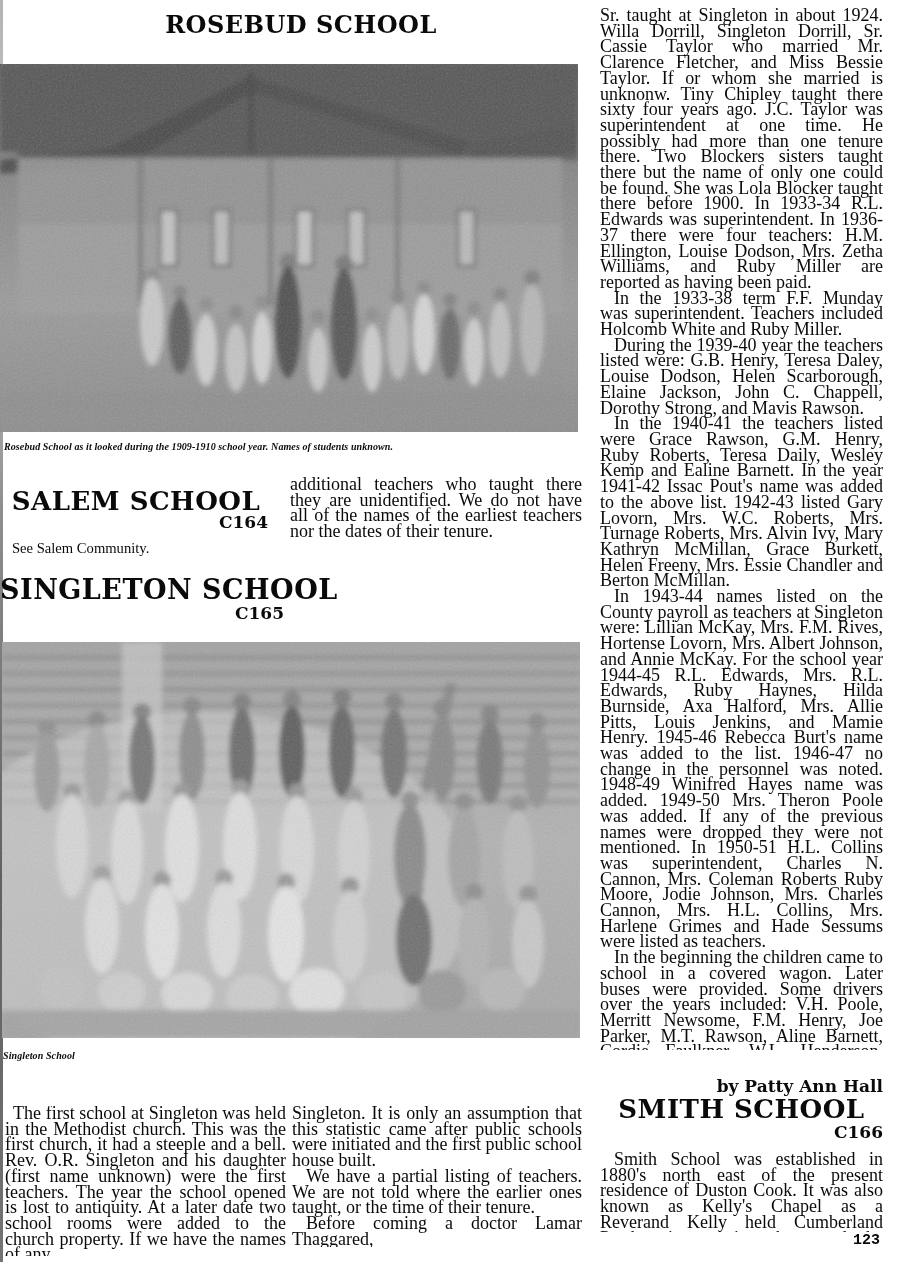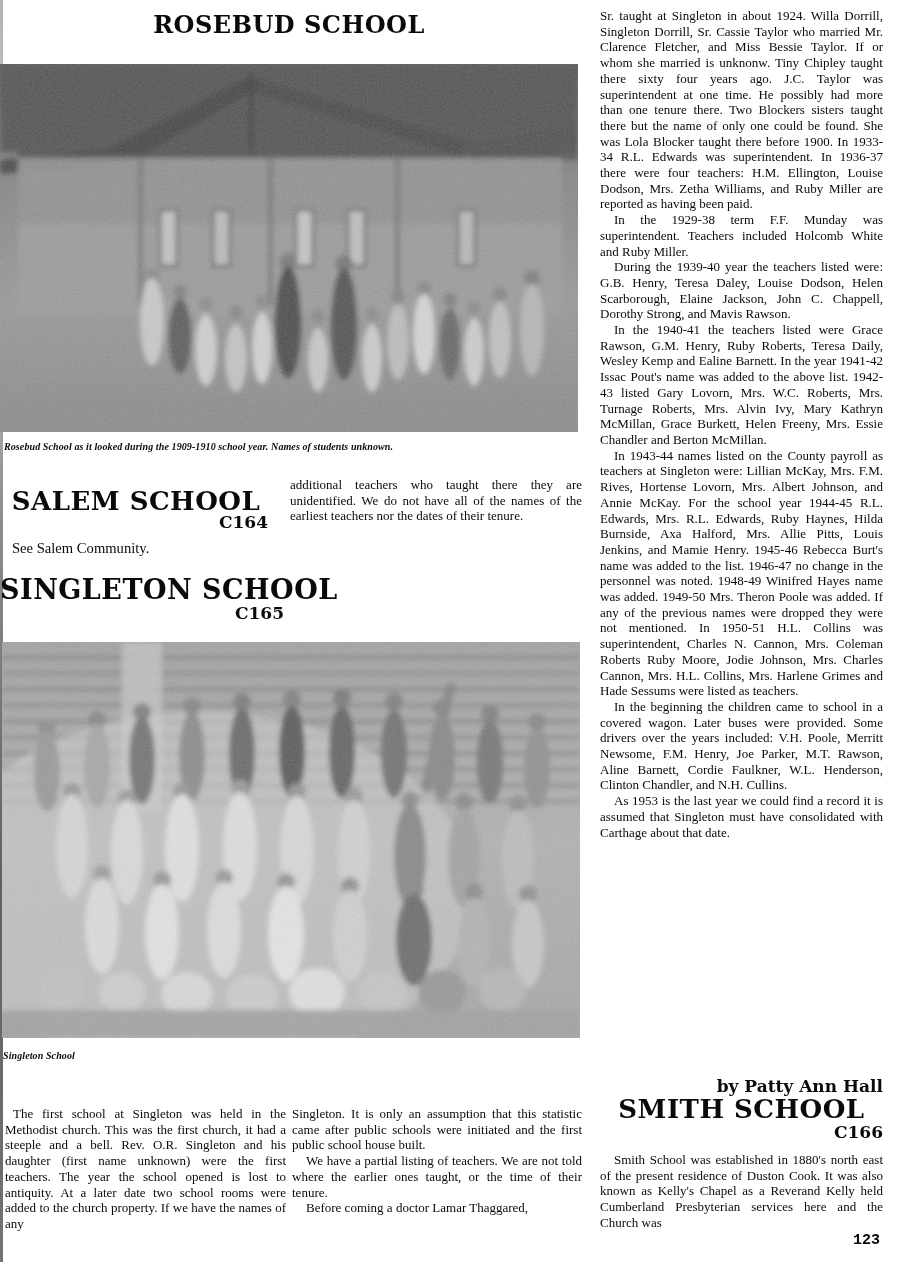--- a/index.html
+++ b/index.html
@@ -2,37 +2,37 @@
 <html><head>
 <meta charset="utf-8">
 <style>
   html,body{margin:0;padding:0;}
   body{width:900px;height:1262px;background:#ffffff;position:relative;overflow:hidden;
        font-family:"Liberation Serif", serif;color:#0a0a0a;}
   .abs{position:absolute;}
   .big-head{font-family:"DejaVu Serif", serif;font-weight:bold;letter-spacing:.5px;
             text-align:center;white-space:nowrap;}
   .code{font-family:"DejaVu Serif", serif;font-weight:bold;font-size:17px;text-align:right;}
-  .bodytext{font-size:13px;line-height:15.7px;text-align:justify;}
+  .bodytext{font-size:18px;line-height:15.7px;text-align:justify;}
   .bodytext p{margin:0;padding:0;}
   .bodytext p.ind{text-indent:14px;}
   .bodytext p.ind-sm{text-indent:8px;}
   .caption{font-size:10px;font-weight:bold;letter-spacing:.1px;font-style:italic;}
   .photo{background:#8f8f8f;overflow:hidden;}
   .photo svg{display:block;}
   .byline{font-family:"DejaVu Serif", serif;font-weight:bold;font-size:17px;text-align:right;}
   .pagenum{font-family:Liberation Mono, monospace;font-weight:bold;font-size:15px;text-align:right;}
   .scanline{width:3px;background:linear-gradient(#9a9a9a 0%,#bdbdbd 20%,#6a6a6a 40%,#2b2b2b 70%,#444 100%);opacity:.75;}
 </style>
 </head>
 <body>
 
 <div class="abs scanline" style="left:0;top:0;height:1262px;"></div>
 
-<div class="abs big-head" style="left:0;top:10px;width:578px;font-size:24px;">ROSEBUD SCHOOL</div>
+<div class="abs big-head" style="left:0;top:10px;width:578px;font-size:24px;padding-left:12px;">ROSEBUD SCHOOL</div>
 
 <div class="abs photo" style="left:0;top:64px;width:578px;height:368px;">
   <svg width="578" height="368" viewBox="0 0 578 368" preserveAspectRatio="none">
     <defs>
       <filter id="soft1">
           <feGaussianBlur stdDeviation="2.4"></feGaussianBlur>
         </filter>
       <filter id="grain1" x="0" y="0" width="100%" height="100%">
         <feTurbulence type="fractalNoise" baseFrequency="0.55" numOctaves="3" stitchTiles="stitch"></feTurbulence>
         <feColorMatrix type="saturate" values="0"></feColorMatrix>
@@ -227,21 +227,21 @@
 </div>
 
 <div class="abs bodytext" style="left:292px;top:1106px;width:290px;max-height:150px;overflow:hidden;">
   <p>Singleton. It is only an assumption that this statistic came after public schools were initiated and the first public school house built.</p>
   <p class="ind">We have a partial listing of teachers. We are not told where the earlier ones taught, or the time of their tenure.</p>
   <p class="ind">Before coming a doctor Lamar Thaggared,</p>
 </div>
 
 <div class="abs bodytext" style="left:600px;top:8px;width:283px;max-height:1042px;overflow:hidden;">
   <p>Sr. taught at Singleton in about 1924. Willa Dorrill, Singleton Dorrill, Sr. Cassie Taylor who married Mr. Clarence Fletcher, and Miss Bessie Taylor. If or whom she married is unknonw. Tiny Chipley taught there sixty four years ago. J.C. Taylor was superintendent at one time. He possibly had more than one tenure there. Two Blockers sisters taught there but the name of only one could be found. She was Lola Blocker taught there before 1900. In 1933-34 R.L. Edwards was superintendent. In 1936-37 there were four teachers: H.M. Ellington, Louise Dodson, Mrs. Zetha Williams, and Ruby Miller are reported as having been paid.</p>
-  <p class="ind">In the 1929-38 term F.F. Munday was superintendent. Teachers included Holcomb White and Ruby Miller.</p>
+  <p class="ind">In the 1933-38 term F.F. Munday was superintendent. Teachers included Holcomb White and Ruby Miller.</p>
   <p class="ind">During the 1939-40 year the teachers listed were: G.B. Henry, Teresa Daley, Louise Dodson, Helen Scarborough, Elaine Jackson, John C. Chappell, Dorothy Strong, and Mavis Rawson.</p>
   <p class="ind">In the 1940-41 the teachers listed were Grace Rawson, G.M. Henry, Ruby Roberts, Teresa Daily, Wesley Kemp and Ealine Barnett. In the year 1941-42 Issac Pout's name was added to the above list. 1942-43 listed Gary Lovorn, Mrs. W.C. Roberts, Mrs. Turnage Roberts, Mrs. Alvin Ivy, Mary Kathryn McMillan, Grace Burkett, Helen Freeny, Mrs. Essie Chandler and Berton McMillan.</p>
   <p class="ind">In 1943-44 names listed on the County payroll as teachers at Singleton were: Lillian McKay, Mrs. F.M. Rives, Hortense Lovorn, Mrs. Albert Johnson, and Annie McKay. For the school year 1944-45 R.L. Edwards, Mrs. R.L. Edwards, Ruby Haynes, Hilda Burnside, Axa Halford, Mrs. Allie Pitts, Louis Jenkins, and Mamie Henry. 1945-46 Rebecca Burt's name was added to the list. 1946-47 no change in the personnel was noted. 1948-49 Winifred Hayes name was added. 1949-50 Mrs. Theron Poole was added. If any of the previous names were dropped they were not mentioned. In 1950-51 H.L. Collins was superintendent, Charles N. Cannon, Mrs. Coleman Roberts Ruby Moore, Jodie Johnson, Mrs. Charles Cannon, Mrs. H.L. Collins, Mrs. Harlene Grimes and Hade Sessums were listed as teachers.</p>
   <p class="ind">In the beginning the children came to school in a covered wagon. Later buses were provided. Some drivers over the years included: V.H. Poole, Merritt Newsome, F.M. Henry, Joe Parker, M.T. Rawson, Aline Barnett, Cordie Faulkner, W.L. Henderson, Clinton Chandler, and N.H. Cullins.</p>
   <p class="ind">As 1953 is the last year we could find a record it is assumed that Singleton must have consolidated with Carthage about that date.</p>
 </div>
 
 <div class="abs byline" style="left:600px;top:1056px;width:283px;margin-top:20px;">by Patty Ann Hall</div>
 
 <div class="abs big-head" style="left:600px;top:1094px;width:283px;font-size:26px;">SMITH SCHOOL</div>

